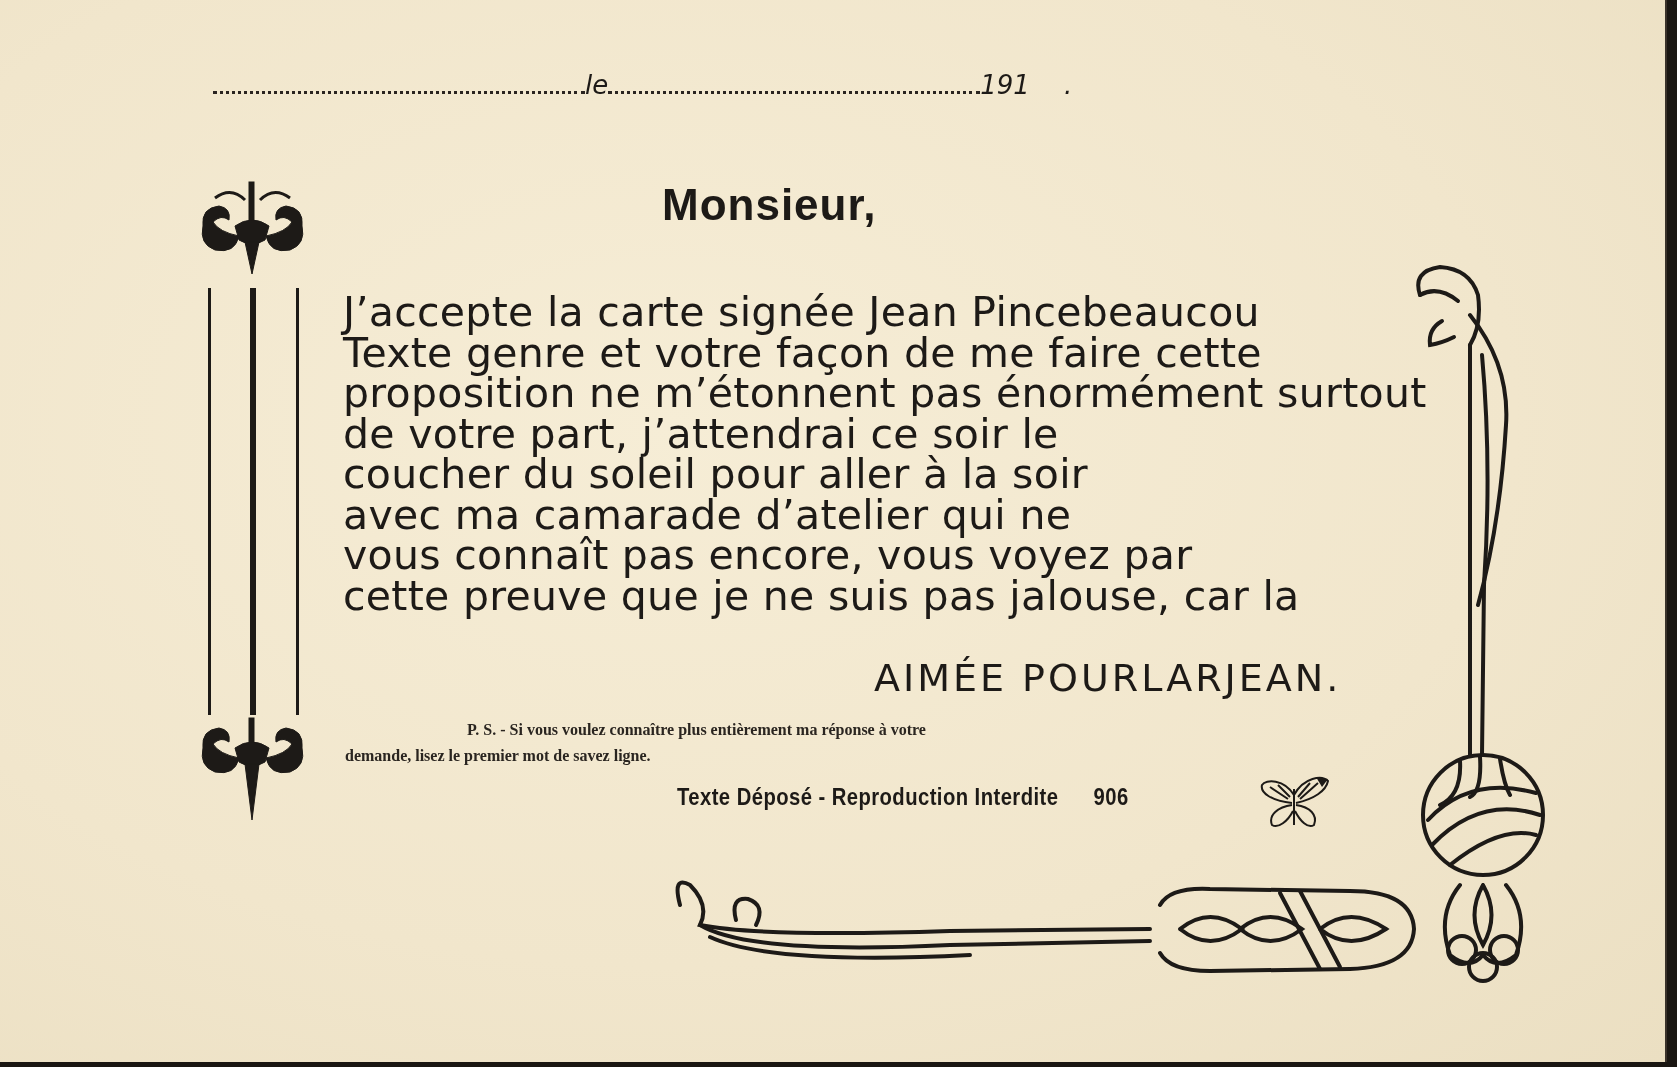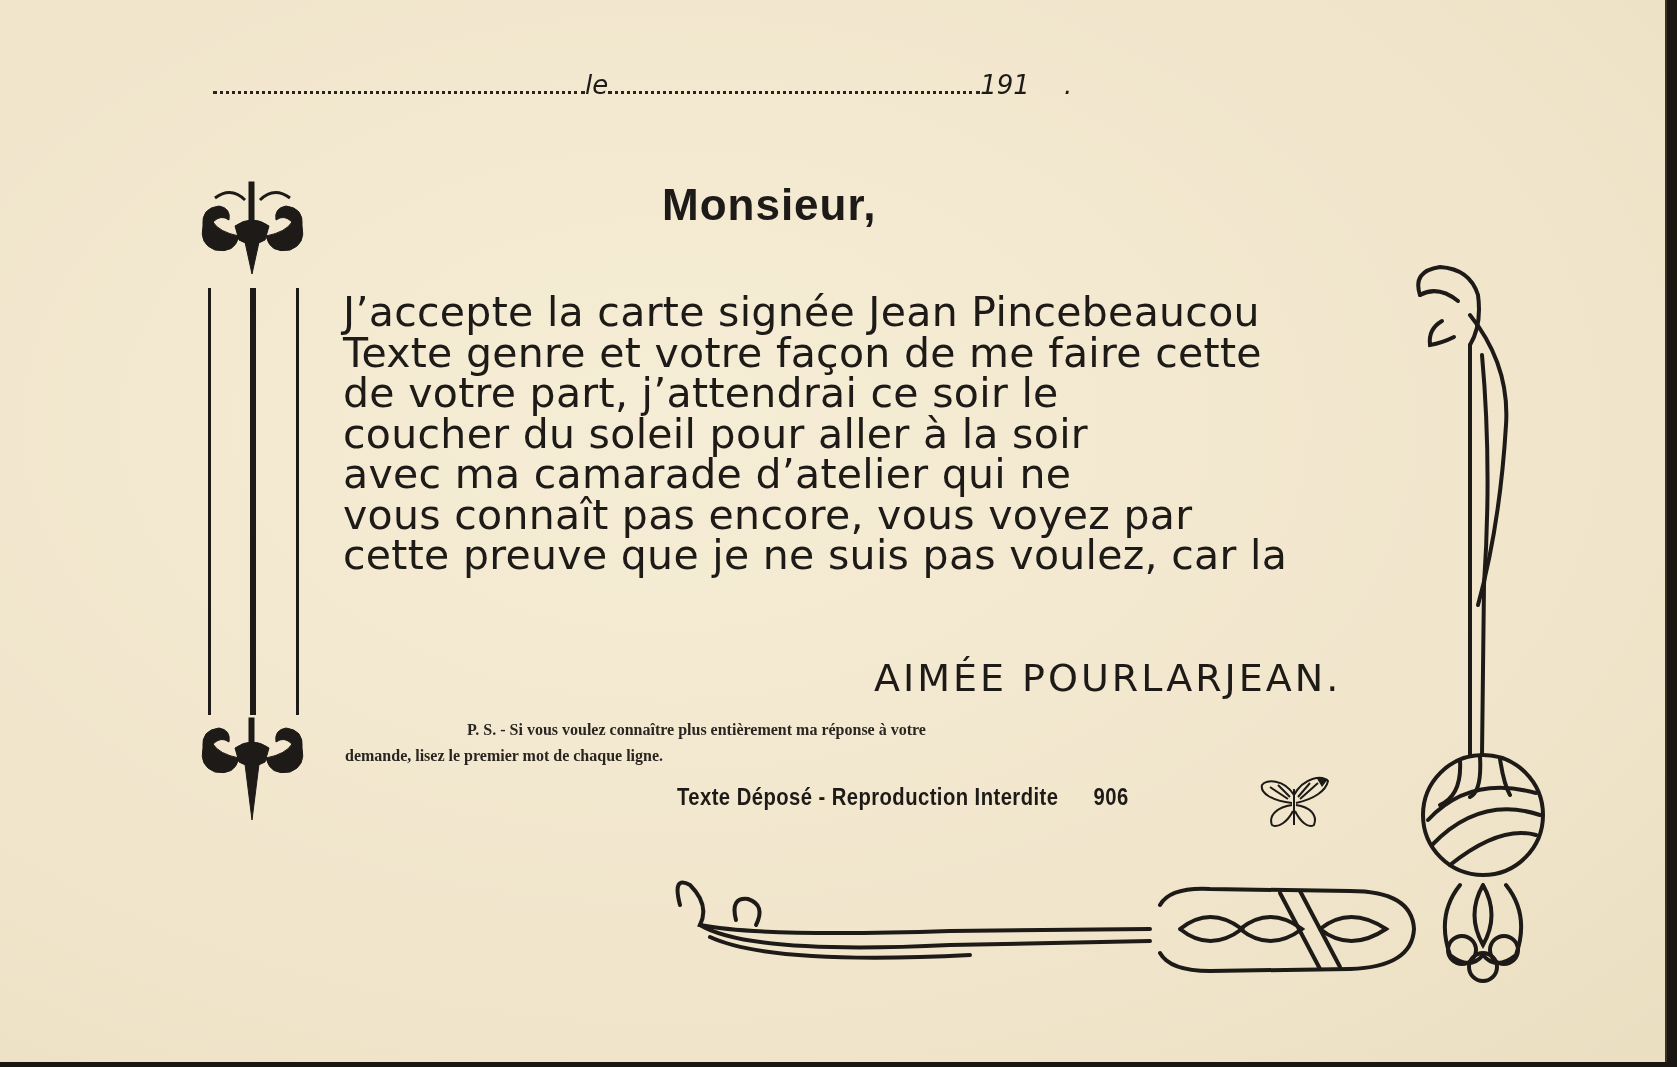--- a/index.html
+++ b/index.html
@@ -29,32 +29,33 @@
 
   <div class="txt dateline">
     <span class="dots" style="width:372px"></span><span>le</span><span class="dots" style="width:372px"></span><span>191</span><span style="margin-left:34px">.</span>
   </div>
 
   <div class="txt salutation">Monsieur,</div>
 
   <div class="txt body-lines">
     <div>J’accepte la carte signée Jean Pincebeaucou</div>
     <div>Texte genre  et  votre  façon  de me  faire  cette</div>
+    <div>proposition ne m’étonnent pas énormément surtout</div>
     <div>de votre  part,  j’attendrai  ce  soir  le</div>
     <div>coucher  du  soleil  pour  aller  à  la  soir</div>
     <div>avec  ma  camarade  d’atelier  qui  ne</div>
     <div>vous  connaît pas encore, vous voyez par</div>
-    <div>cette preuve que je ne suis pas voulez, car la</div>
+    <div>cette preuve que je ne suis pas jalouse, car la</div>
   </div>
 
   <div class="txt signature">AIMÉE POURLARJEAN.</div>
 
   <div class="txt ps">
     <div class="l1">P. S. - Si vous voulez connaître plus  entièrement ma  réponse  à votre</div>
-    <div>demande, lisez le premier mot de chaque ligne.</div>
+    <div>demande, lisez le premier mot de savez ligne.</div>
   </div>
 
   <div class="txt footer">
     <span>Texte Déposé - Reproduction Interdite</span><span class="num">906</span>
   </div>
 
   <svg class="orn" style="left:1258px;top:775px" width="72" height="56" viewBox="0 0 72 56">
     <g fill="none" stroke="#1d1a17" stroke-width="2">
       <path d="M36 14 L36 50"></path>
       <path d="M36 20 C26 4 8 4 4 10 C2 18 14 26 34 28"></path>

